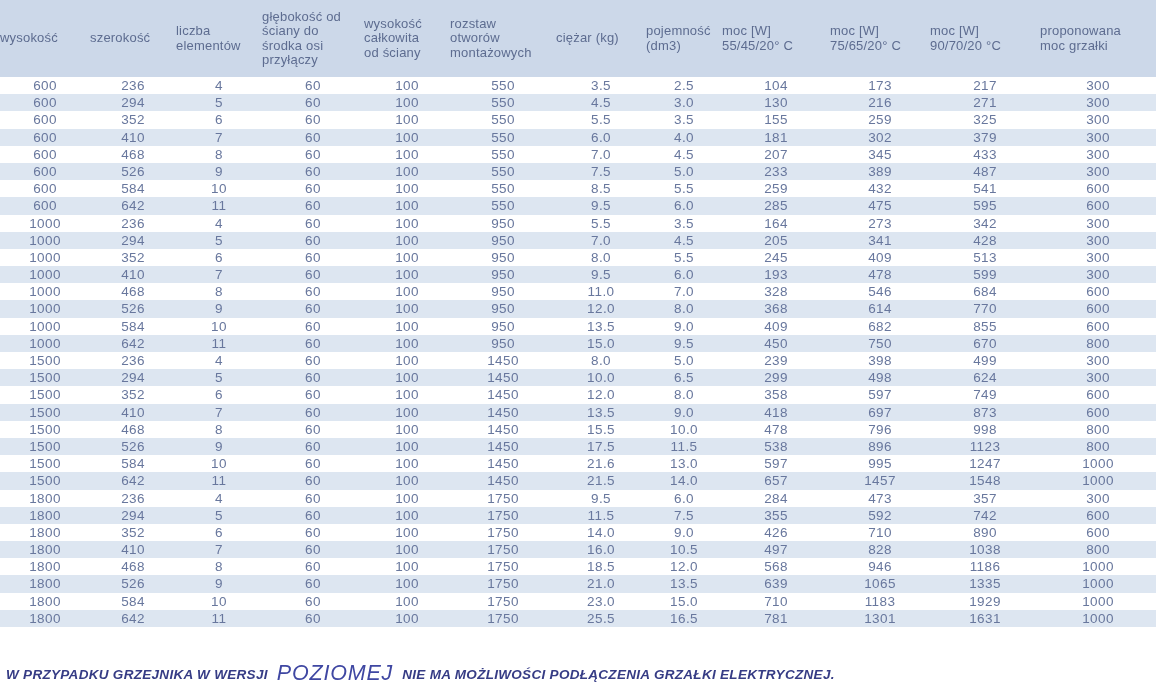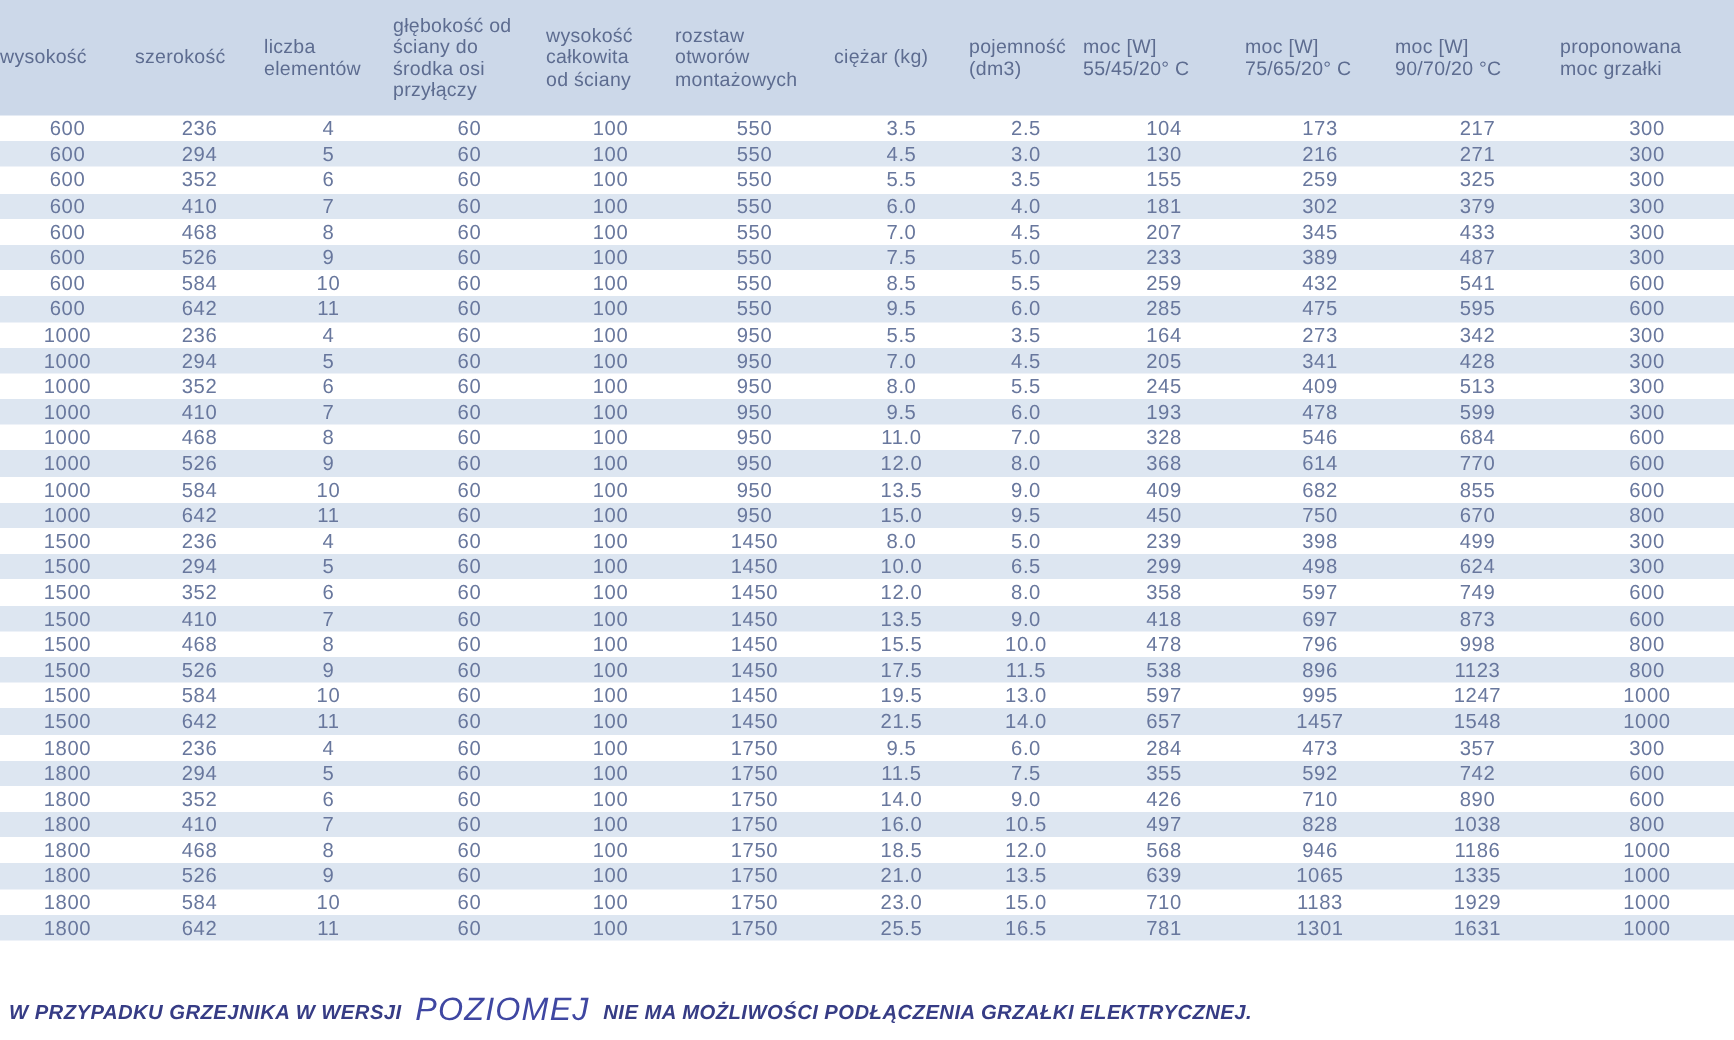--- a/index.html
+++ b/index.html
@@ -417,21 +417,21 @@
         <td>1123</td>
         <td>800</td>
       </tr>
       <tr>
         <td>1500</td>
         <td>584</td>
         <td>10</td>
         <td>60</td>
         <td>100</td>
         <td>1450</td>
-        <td>19.5</td>
+        <td>21.6</td>
         <td>13.0</td>
         <td>597</td>
         <td>995</td>
         <td>1247</td>
         <td>1000</td>
       </tr>
       <tr>
         <td>1500</td>
         <td>642</td>
         <td>11</td>

